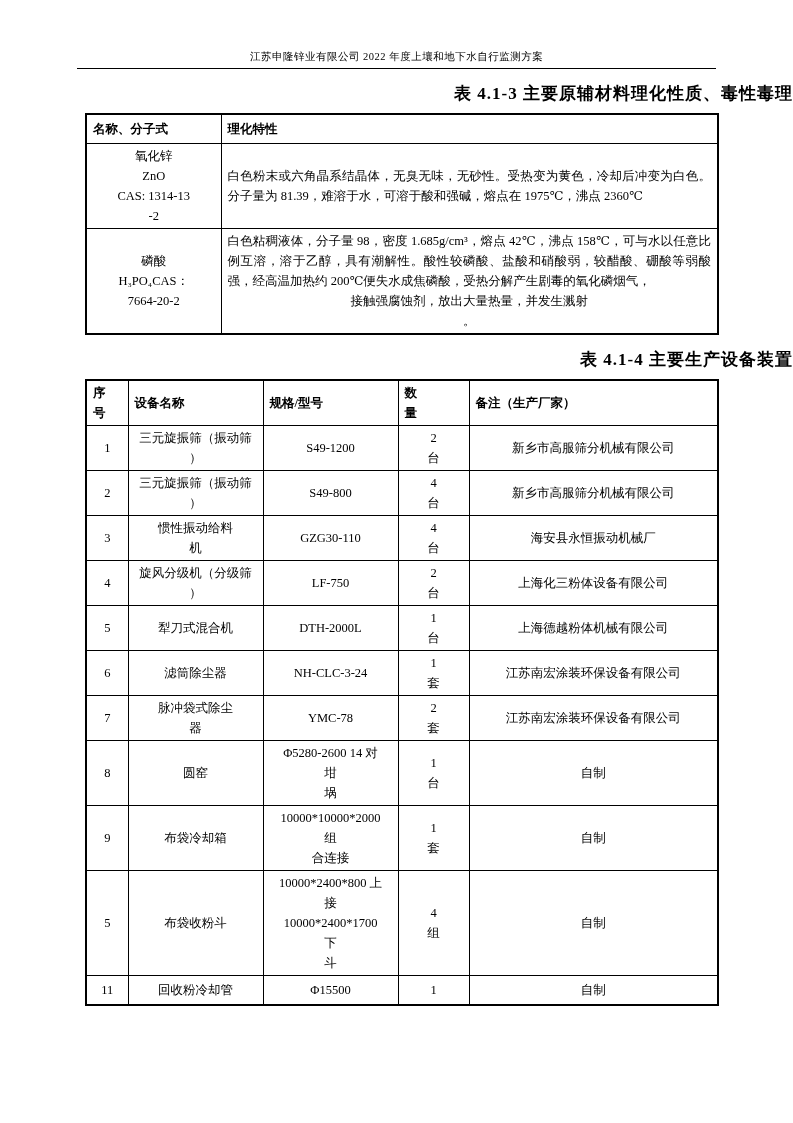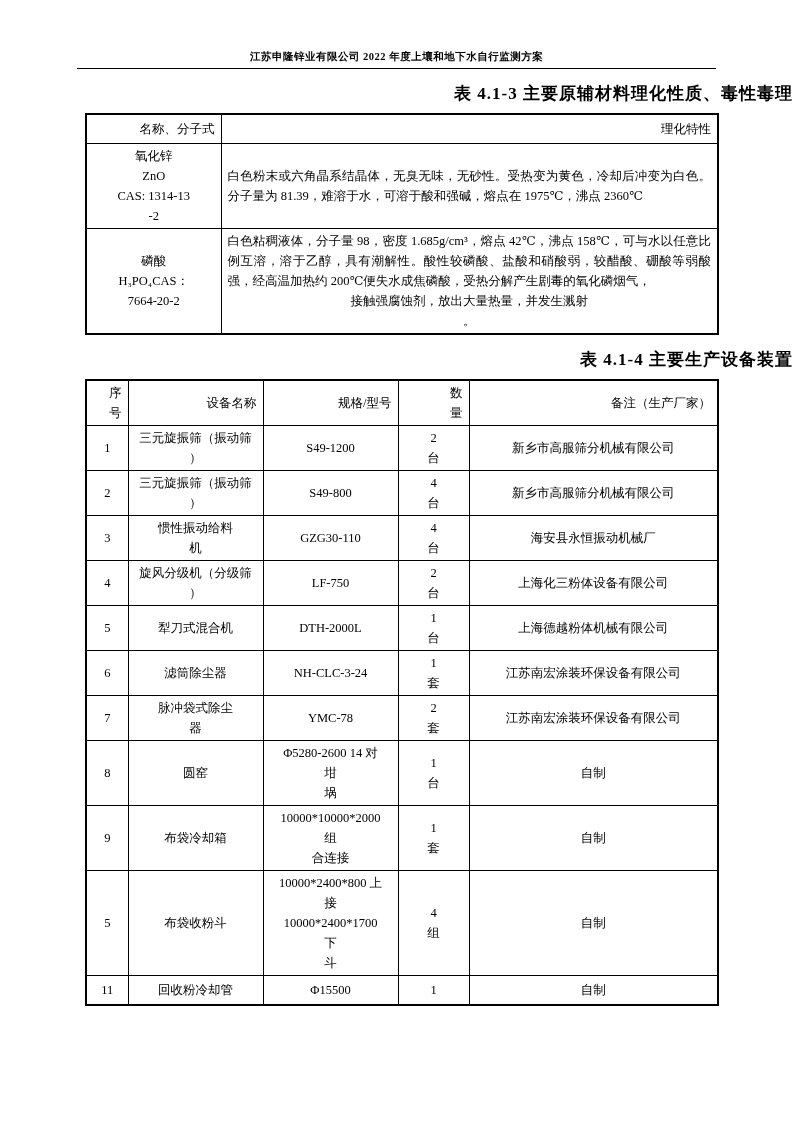--- a/index.html
+++ b/index.html
@@ -8,21 +8,21 @@
     font-family:"Liberation Serif","DejaVu Serif",serif;
     color:#000;
   }
   .page { position:relative; width:793px; height:1123px; background:#fff; overflow:hidden; }
 
   
   .doc-header {
     padding-top:50px;
     text-align:center;
     font-size:10.5px;
-    font-weight:bold;
+    font-weight:normal;
     letter-spacing:0.5px;
   }
   .header-rule {
     border:none;
     border-top:1.5px solid #000;
     margin:4px 77px 0 77px;
   }
 
   
   .tbl-title {
@@ -43,21 +43,21 @@
   }
   .doc-table th, .doc-table td {
     border:1.5px solid #000;
     padding:2px 6px;
     font-size:12.5px;
     line-height:1.6;
     vertical-align:middle;
     overflow:hidden;
     word-break:break-word;
   }
-  .doc-table th { font-weight:normal; text-align:right; white-space:pre-line;margin-left:40px; }
+  .doc-table th { font-weight:bold; text-align:left; white-space:pre-line;margin-left:40px; }
 
   
   .t1 thead tr { height:29px; }
   .t1 tbody tr:nth-child(1) { height:24px; }
   .t1 tbody tr:nth-child(2) { height:65px; }
   .t1 tbody tr:nth-child(3) { height:102px; }
   .t1-name { text-align:center; white-space:pre-line; }
   .prop-line { width:100%; }
   .align-center { text-align:center; }
   .align-justify { text-align:justify; }

